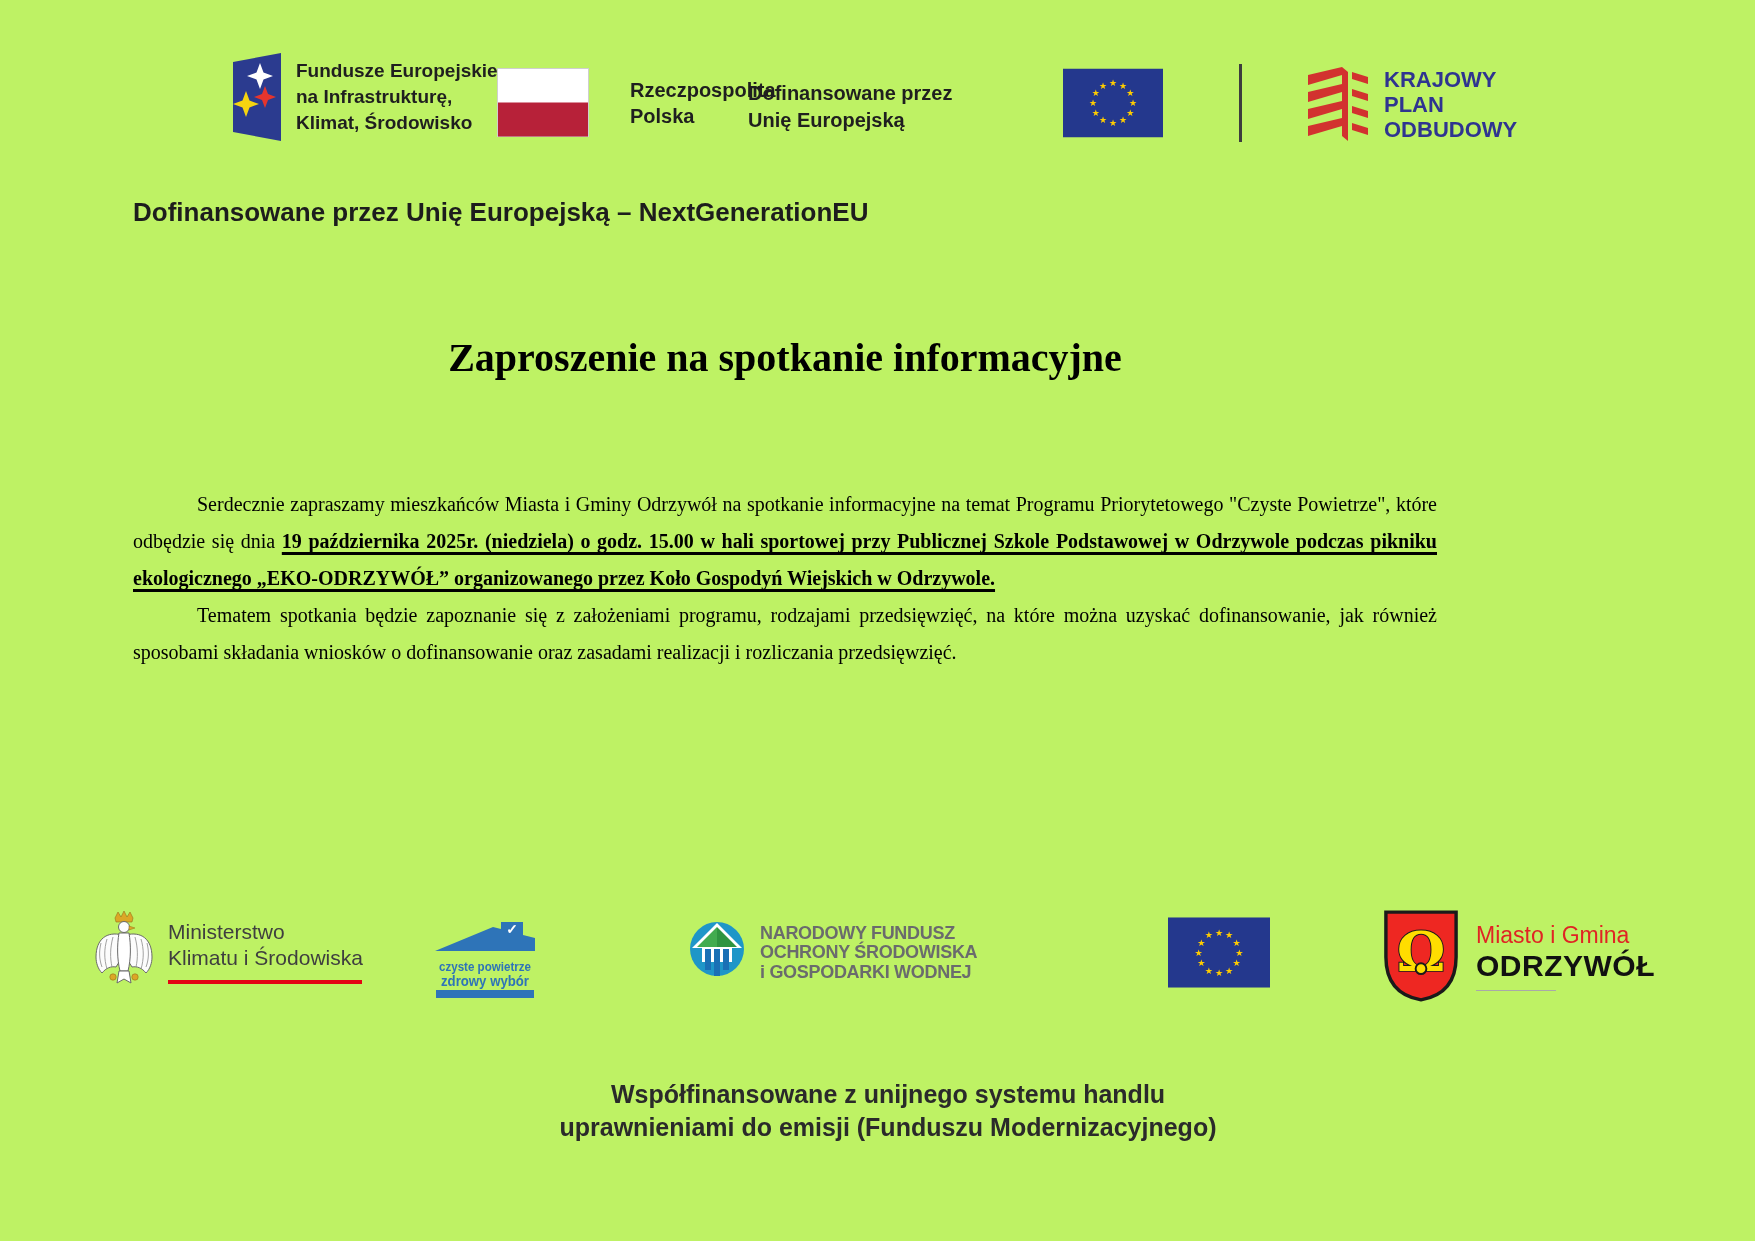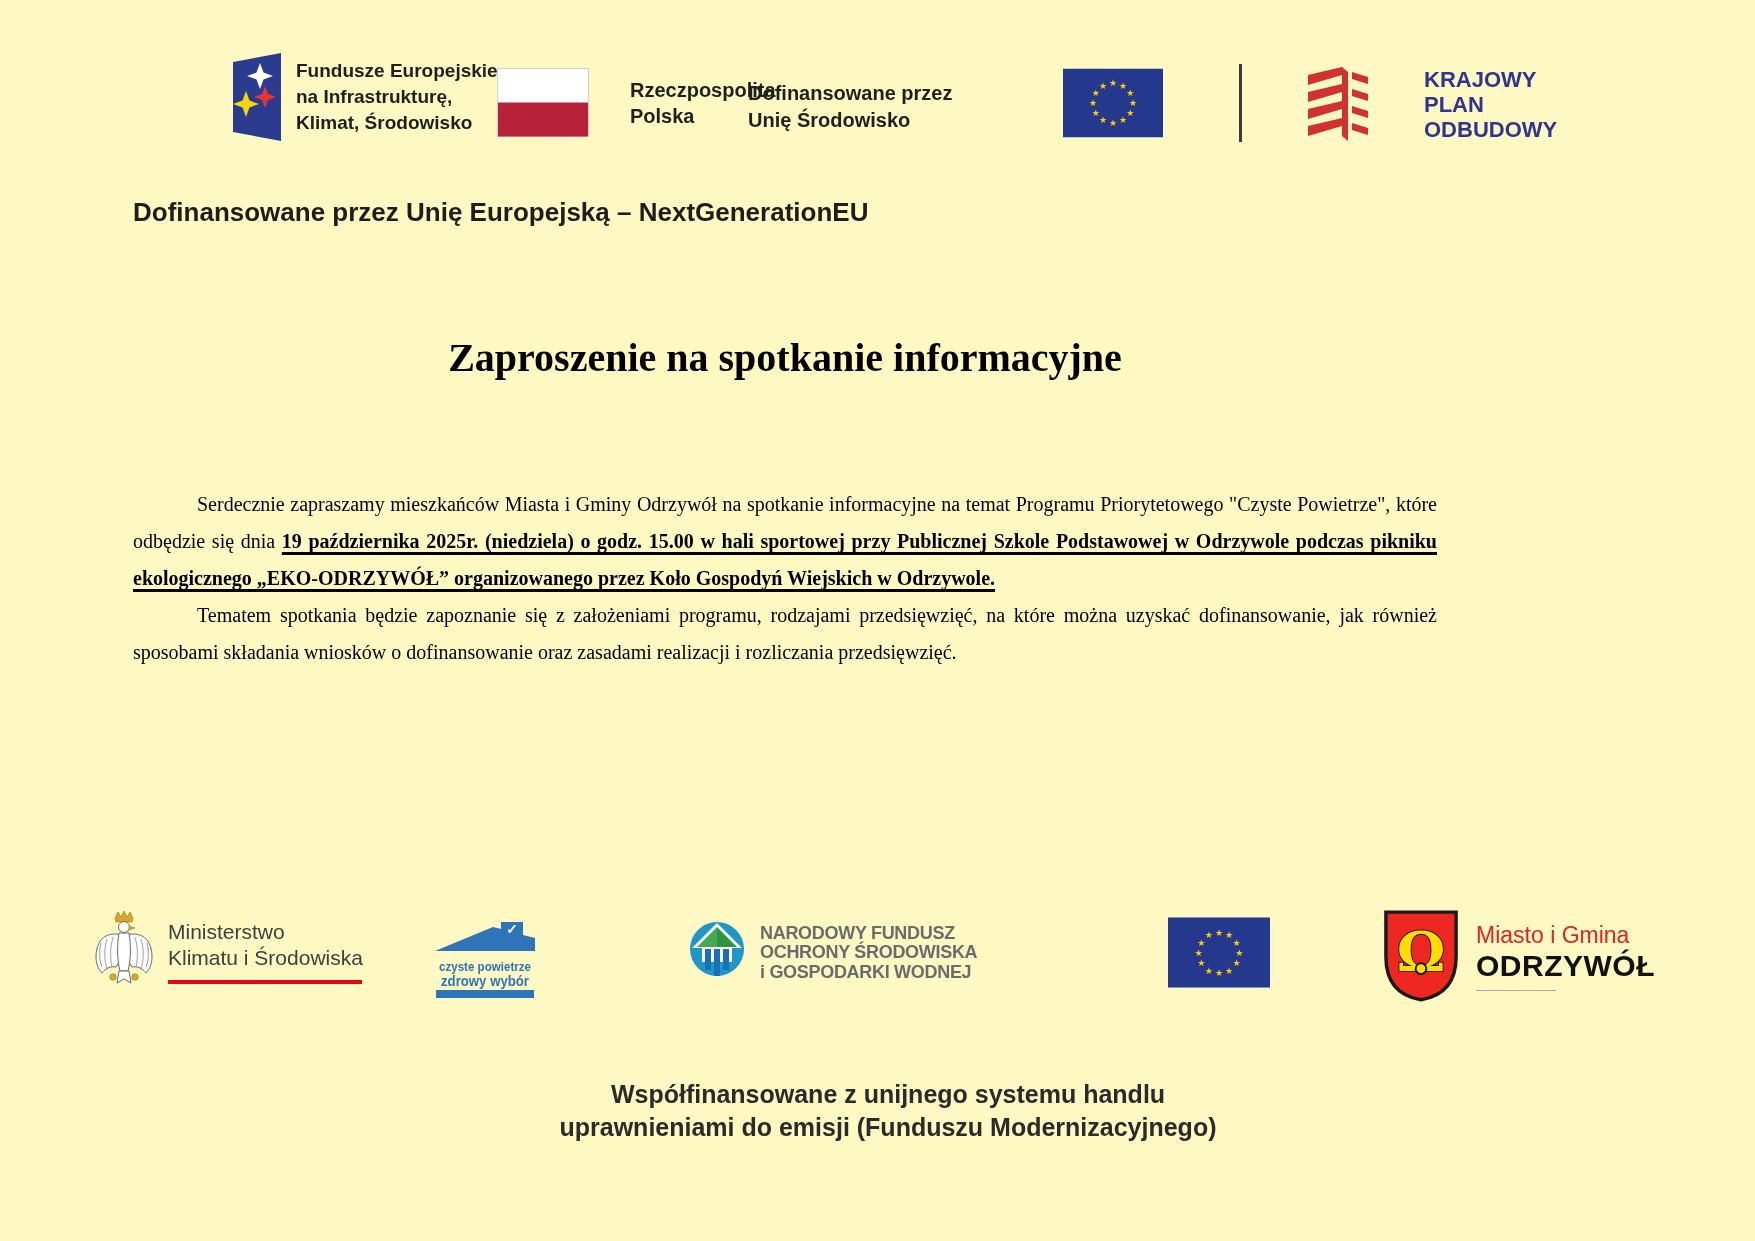--- a/index.html
+++ b/index.html
@@ -1,30 +1,30 @@
 <!DOCTYPE html>
 <html lang="pl"><head>
 <meta charset="utf-8">
 <style>
   html,body{margin:0;padding:0;background:#fff;}
-  .page{position:relative;width:1755px;height:1241px;background:#fef9c3;overflow:hidden;
+  .page{position:relative;width:1755px;height:1241px;background:#bef264;overflow:hidden;
         font-family:"Liberation Sans",sans-serif;color:#000;}
   .abs{position:absolute;}
   .row{display:flex;align-items:center;}
   
   .logo-text{font-weight:bold;color:#1f1f1f;font-size:19px;line-height:26px;}
   .fe{left:233px;top:53px;}
   .fe .logo-text{margin-left:15px;}
   .pl{left:497px;top:68px;gap:22px;}
   .pl .logo-text{margin-left:19px;font-size:20px;}
   .eu-cap{left:748px;top:80px;width:300px;text-align:left;font-weight:bold;
           color:#1f1f1f;font-size:20px;line-height:27px;}
   .eu-flag-top{left:1063px;top:68px;}
   .hdr-divider{left:1239px;top:64px;width:3px;height:78px;background:#3d3d3d;}
-  .kpo{left:1308px;top:66px;gap:40px;}
+  .kpo{left:1308px;top:66px;}
   .kpo-text{margin-left:16px;font-weight:bold;color:#2f3490;font-size:22px;line-height:25px;}
   
   .subtitle{left:133px;top:196px;width:1304px;text-align:left;font-weight:bold;
             font-size:26px;line-height:32px;color:#1d1d1d;}
   .title{left:133px;top:334px;width:1304px;text-align:center;
          font-family:"Liberation Serif",serif;font-weight:bold;font-size:40px;line-height:48px;color:#000;}
   .bodytext{left:133px;top:486px;width:1304px;font-family:"Liberation Serif",serif;
             font-size:20px;line-height:37px;text-align:justify;color:#000;}
   .bodytext p{margin:0;text-indent:64px;}
   .emph{font-weight:bold;text-decoration:underline;text-decoration-thickness:2.5px;text-underline-offset:4px;}
@@ -92,21 +92,21 @@
       <rect x="1" y="34.5" width="90" height="34" fill="#b72139"></rect>
     </svg>
     <div class="logo-text">
       <div>Rzeczpospolita</div>
       <div>Polska</div>
     </div>
   </div>
 
   <div class="abs eu-cap">
     <div>Dofinansowane przez</div>
-    <div>Unię Środowisko</div>
+    <div>Unię Europejską</div>
   </div>
 
   <svg class="abs eu-flag-top" width="100" height="70" viewBox="0 0 100 69">
     <use href="#eu-flag-sym"></use>
   </svg>
 
   <div class="abs hdr-divider"></div>
 
   <div class="abs row kpo">
     <svg width="60" height="76" viewBox="0 0 60 76">

